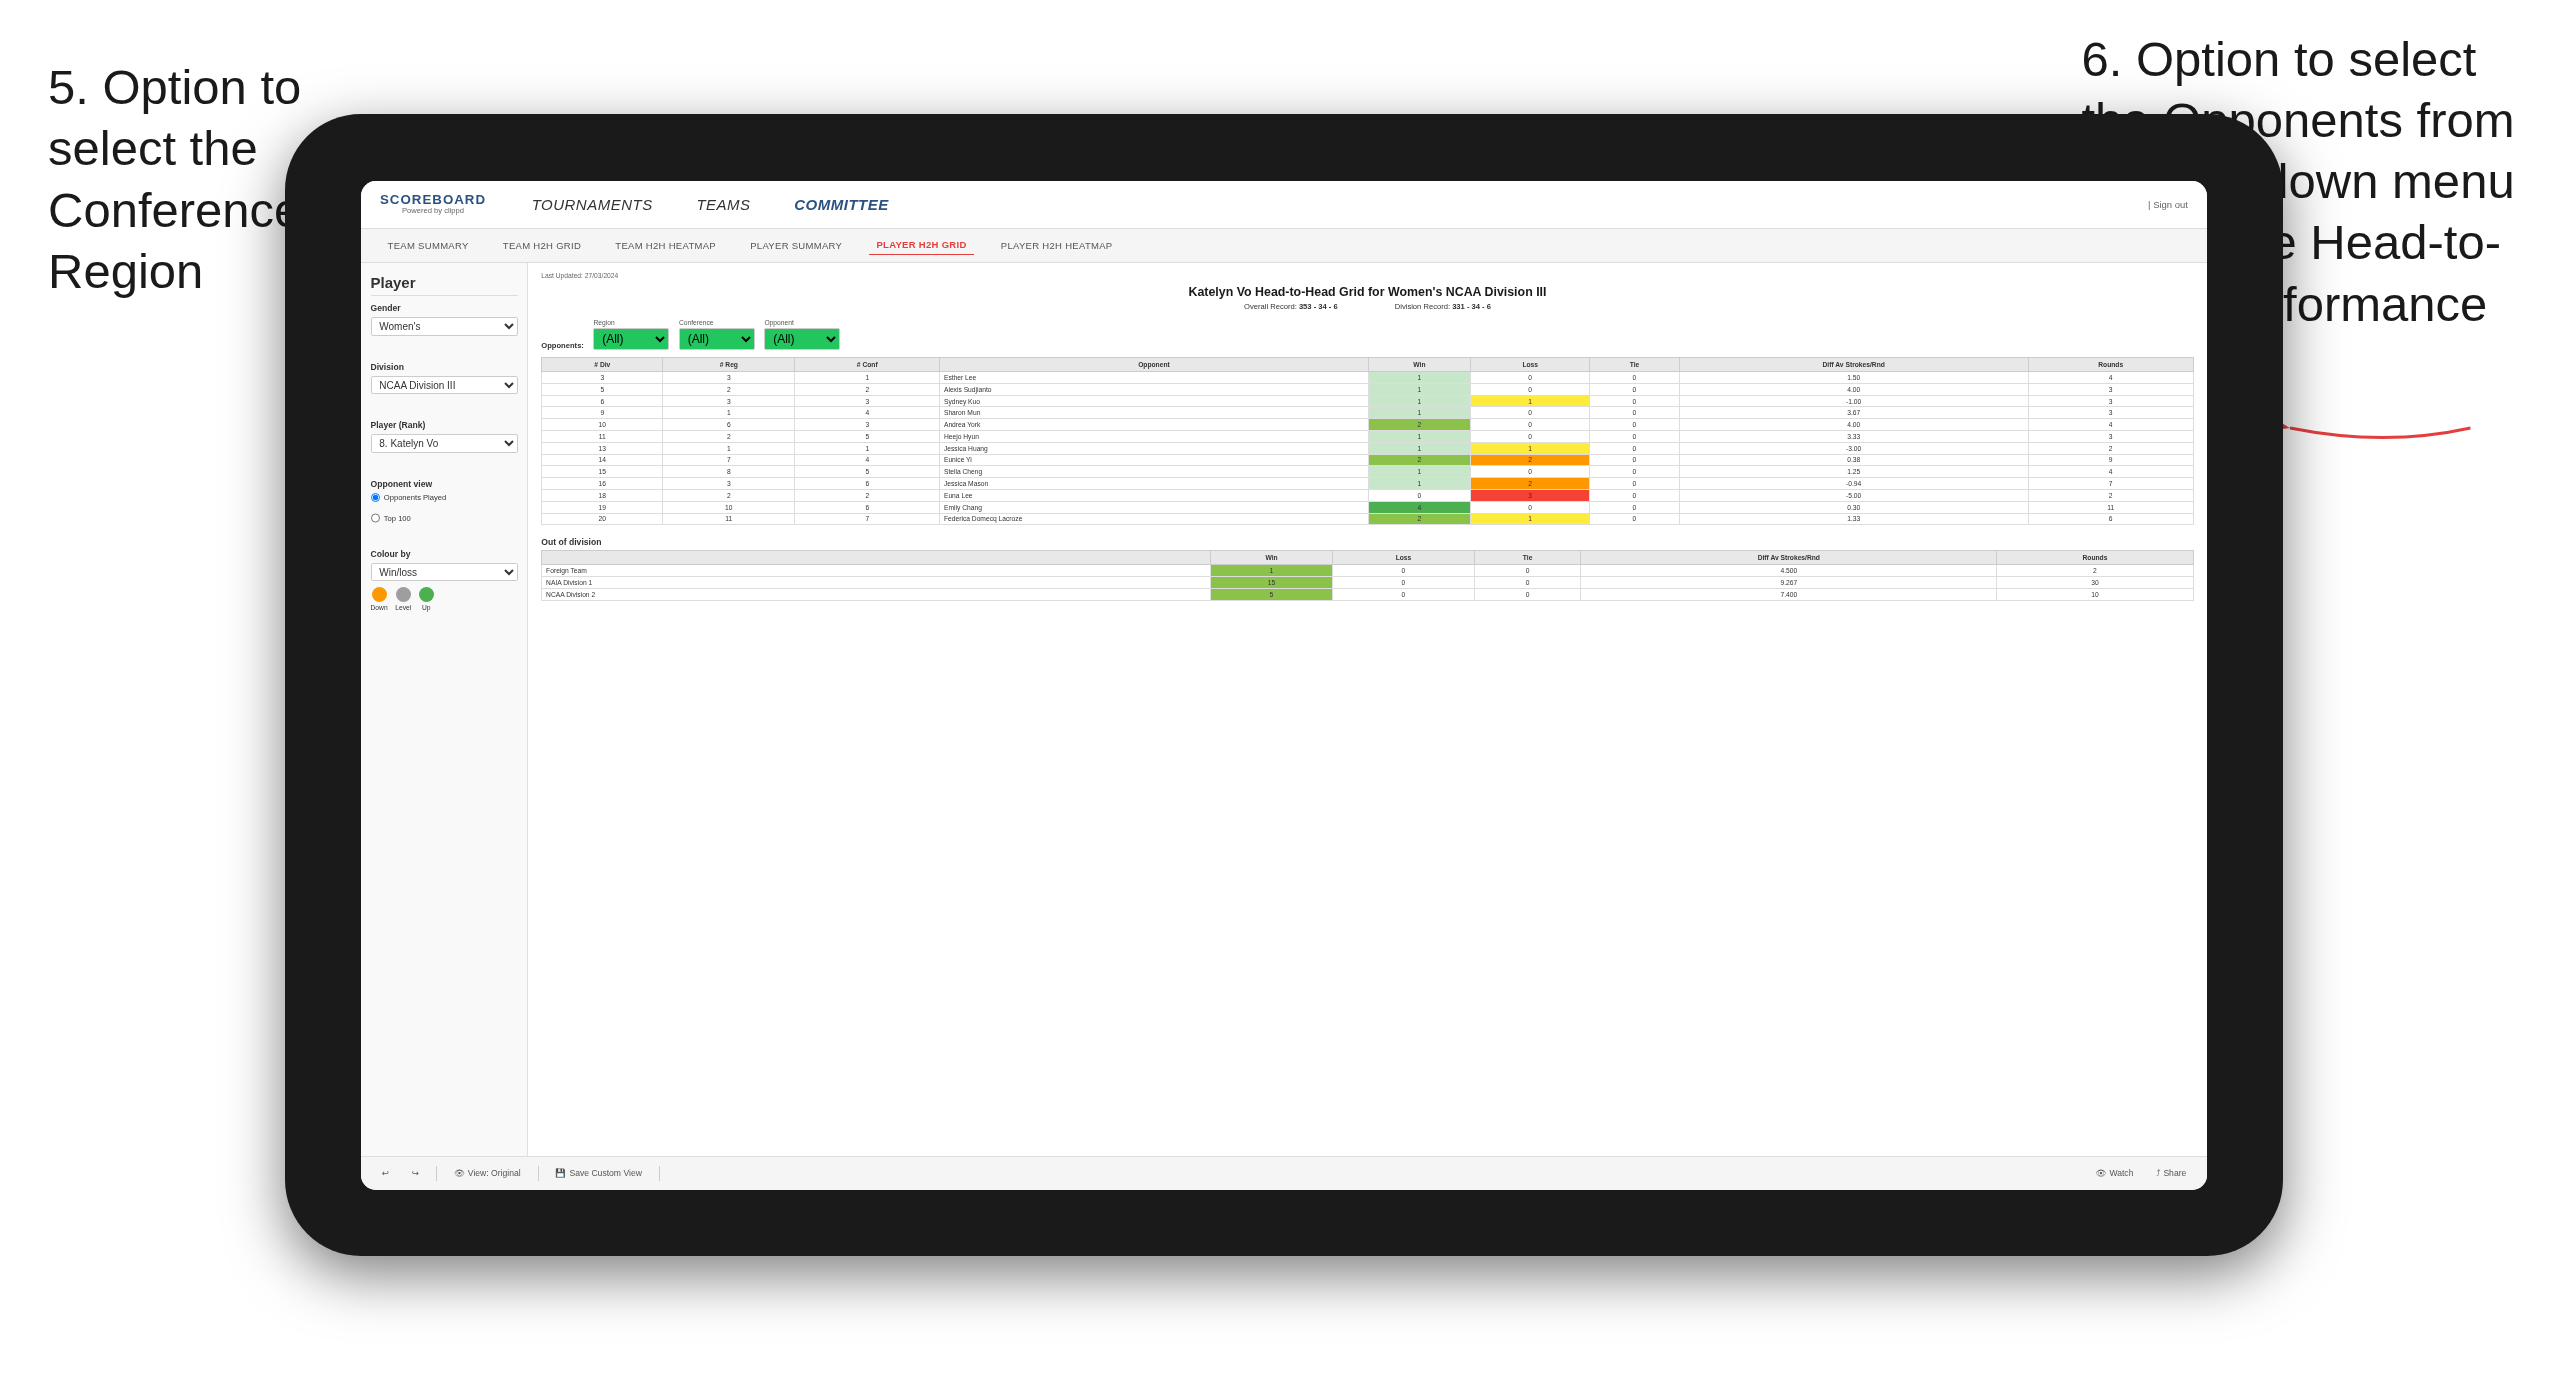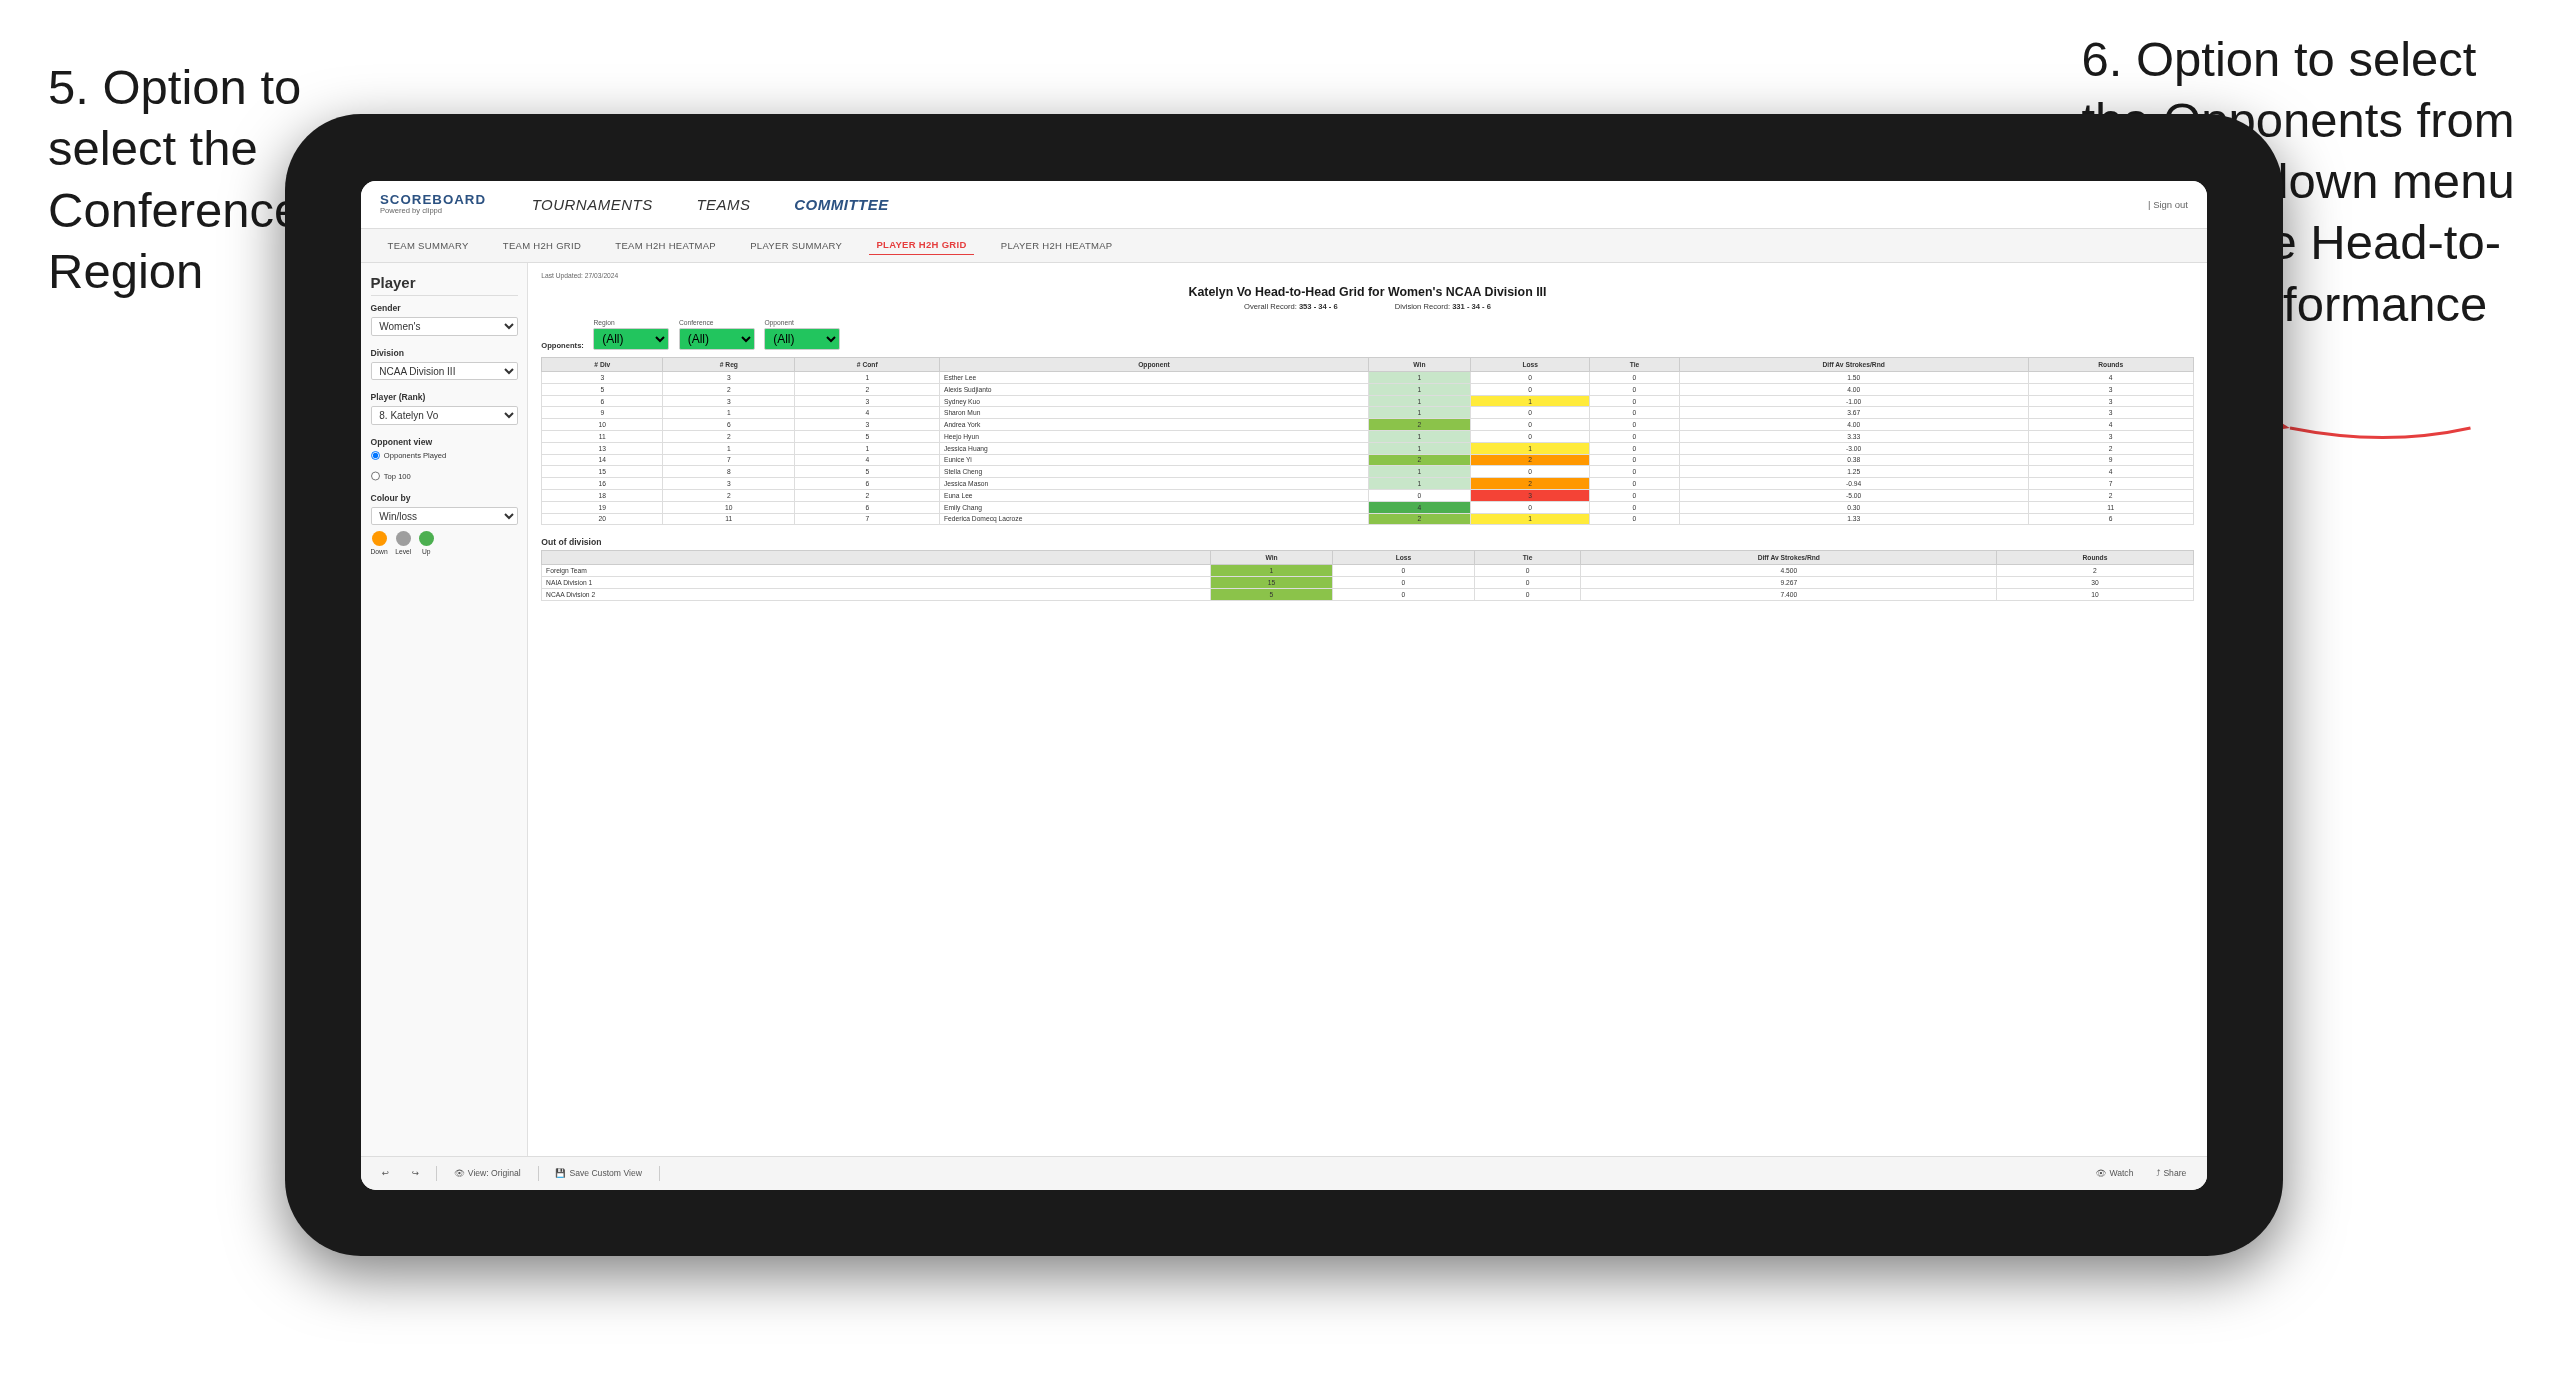--- a/index.html
+++ b/index.html
@@ -66,20 +66,21 @@
       display: flex;
       align-items: center;
       gap: 28.5px;
       min-height: 48px;
     }
 
     .logo-area {
       display: flex;
       flex-direction: column;
       margin-right: 9.5px;
+      align-items: center;
     }
 
     .logo-text {
       font-size: 13.3px;
       font-weight: 900;
       color: #2c5282;
       letter-spacing: 1px;
       line-height: 1;
     }
 
@@ -150,21 +151,21 @@
       width: 167px;
       min-width: 167px;
       background: #f9f9f9;
       border-right: 1px solid #e0e0e0;
       padding: 11.4px 9.5px;
       font-size: 8.6px;
       overflow-y: auto;
     }
 
     .sidebar-section {
-      margin-bottom: 12px;
+      margin-bottom: 26px;
     }
 
     .sidebar-label {
       font-size: 8.6px;
       font-weight: 700;
       color: #333;
       margin-bottom: 3.8px;
     }
 
     .sidebar-select {

